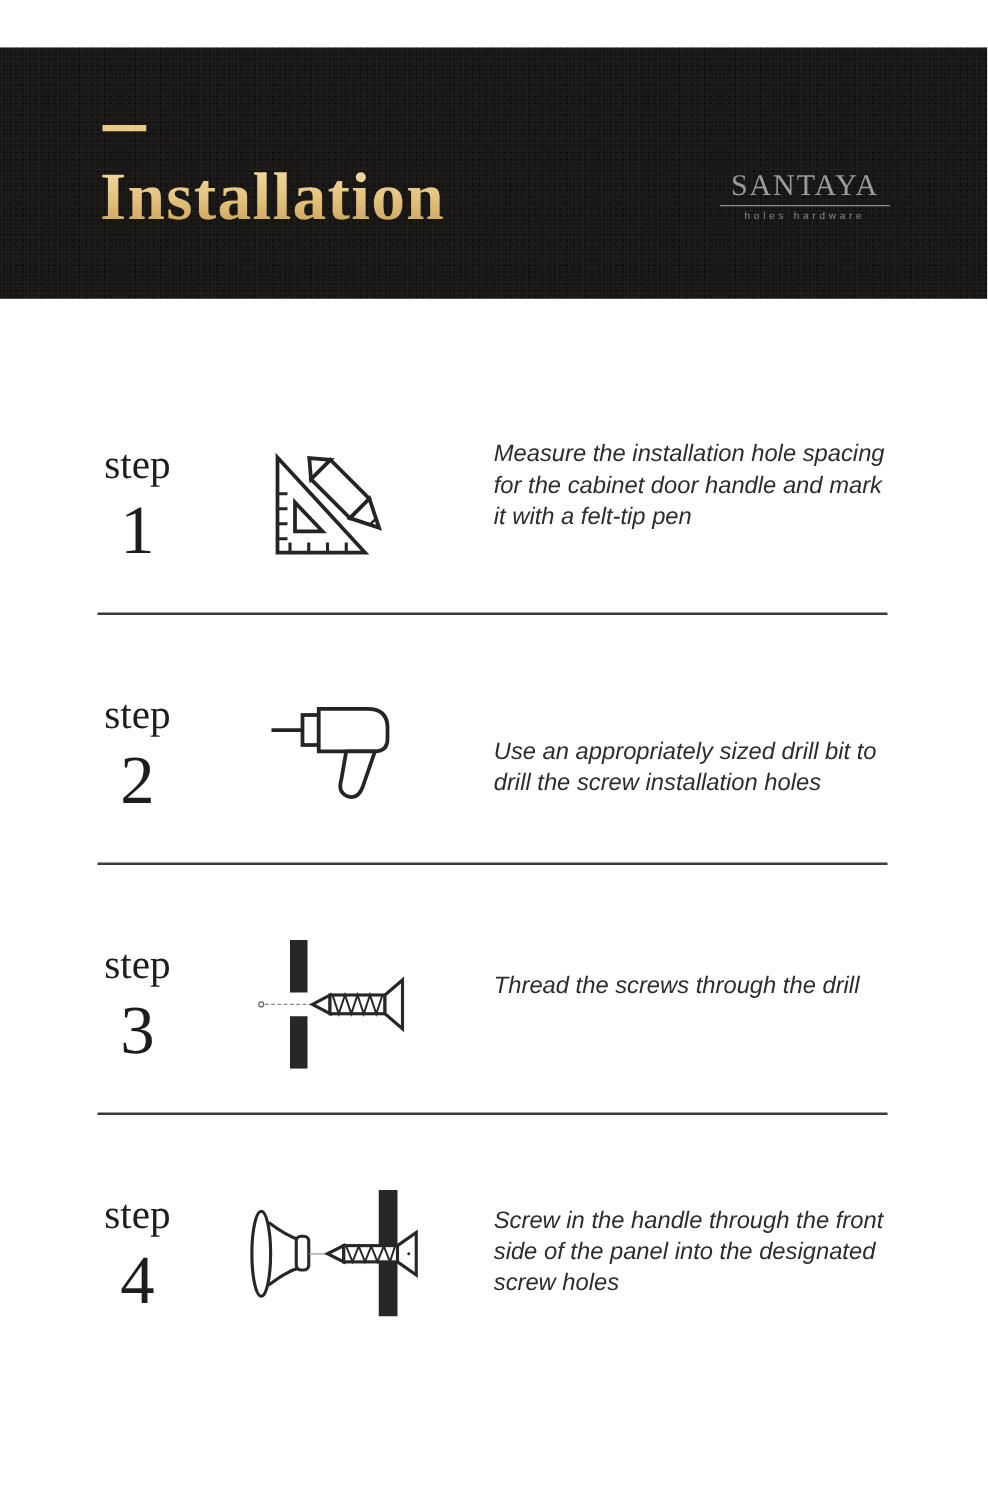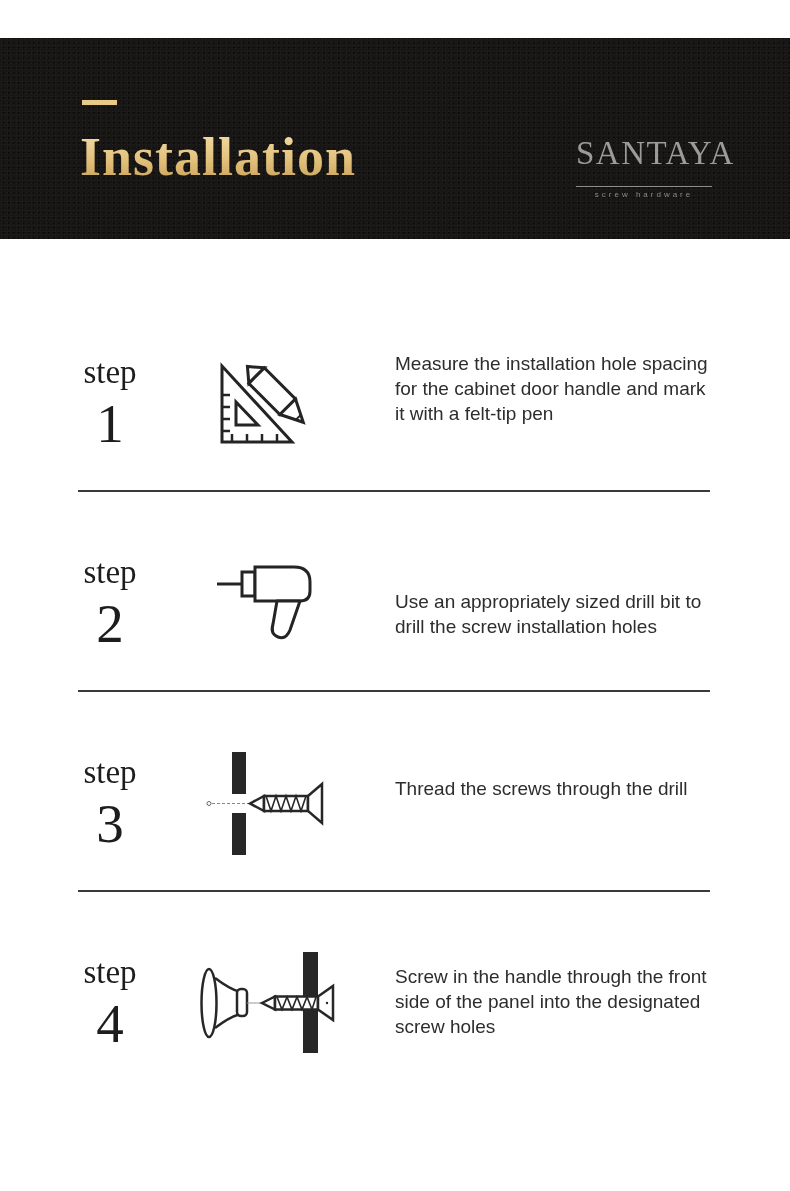--- a/index.html
+++ b/index.html
@@ -26,22 +26,22 @@
   .header-title {
     position:absolute; left:80px; top:90px;
     font-family:"Liberation Serif", serif;
     font-size:54px; line-height:1.1; letter-spacing:1px;
     background:linear-gradient(180deg, #f4e0ae 0%, #e2c07a 55%, #c39c54 100%);
     -webkit-background-clip:text; background-clip:text; color:transparent;
   }
   .brand { position:absolute; left:576px; top:99px; width:136px; text-align:center; }
   .brand-name {
     display:block; font-family:"Liberation Serif", serif;
-    font-size:33px; line-height:1; color:#9b9b9b; letter-spacing:1.5px;
-    padding-bottom:16px; border-bottom:1.5px solid #8d8d8d;
+    font-size:24px; line-height:1; color:#9b9b9b; letter-spacing:1.5px;
+    padding-bottom:3px; border-bottom:1.5px solid #8d8d8d;
   }
   .brand-tagline {
     display:block; margin-top:3px; font-size:8px; letter-spacing:3px; color:#8a8a8a;
   }
 
   
   .step-row { position:absolute; left:0; width:790px; height:200px; }
   .r1 { top:330px; } .r2 { top:530px; } .r3 { top:730px; } .r4 { top:930px; }
 
   .step-label { position:absolute; left:74px; top:26px; width:72px; text-align:center; }
@@ -55,21 +55,21 @@
   }
 
   .step-icon { position:absolute; }
   .r1 .step-icon { left:214px; top:20px; }
   .r2 .step-icon { left:217px; top:35px; }
   .r3 .step-icon { left:206px; top:22px; }
   .r4 .step-icon { left:200px; top:20px; }
 
   .step-text {
     position:absolute; left:395px; width:324px;
-    font-size:19px; line-height:25px; color:#2d2d2d;
+    font-size:19px; line-height:25px; color:#2d2d2d;font-style:italic;
   }
   .r1 .step-text { top:21px; }
   .r2 .step-text { top:59px; }
   .r3 .step-text { top:46px; }
   .r4 .step-text { top:34px; }
 
   .divider {
     position:absolute; top:160px; left:78px; width:632px; height:2px;
     background:#3a3a3a;
   }
@@ -77,21 +77,21 @@
 </head>
 <body>
 
 <div class="page">
 
   <header class="header-band">
     <div class="header-dash"></div>
     <h1 class="header-title">Installation</h1>
     <div class="brand">
       <span class="brand-name">SANTAYA</span>
-      <span class="brand-tagline">screw hardware</span>
+      <span class="brand-tagline">holes hardware</span>
     </div>
   </header>
 
   <section class="step-row r1">
     <div class="step-label">
       <span class="step-word">step</span>
       <span class="step-num">1</span>
     </div>
     <div class="step-icon">
       <svg width="100" height="95" viewBox="0 0 100 95">

